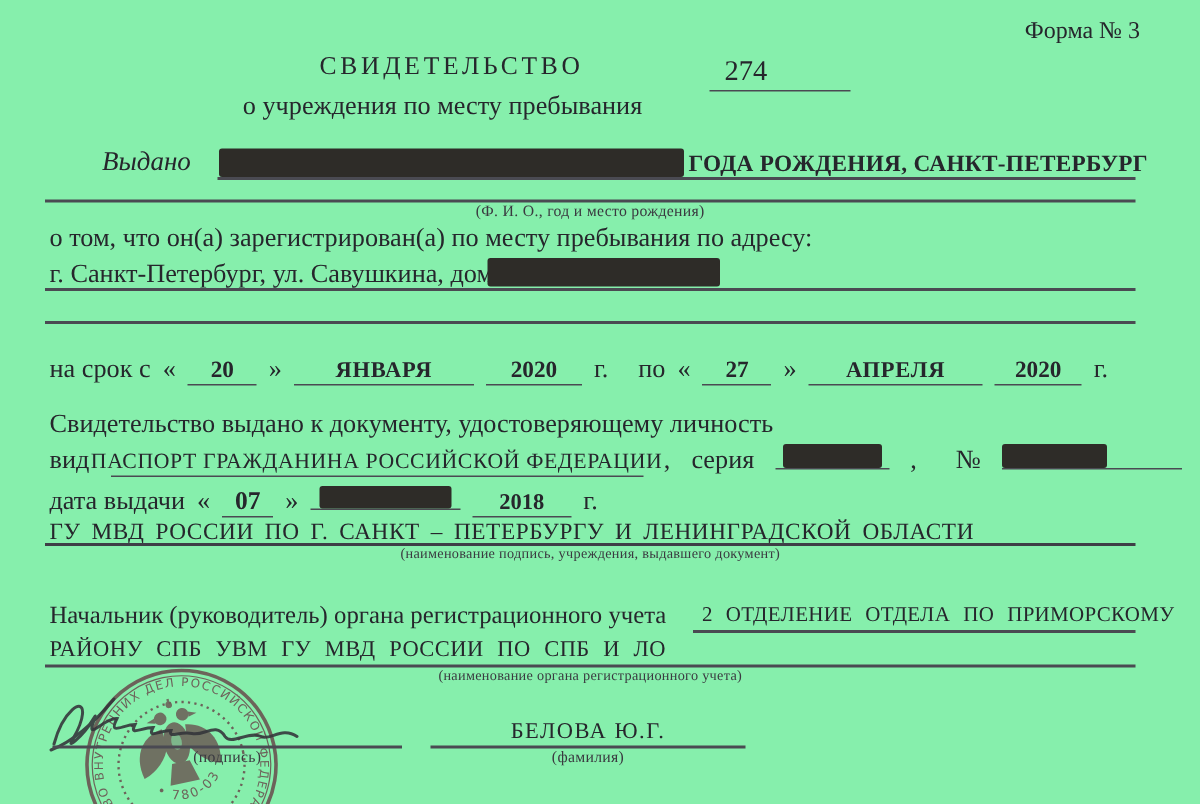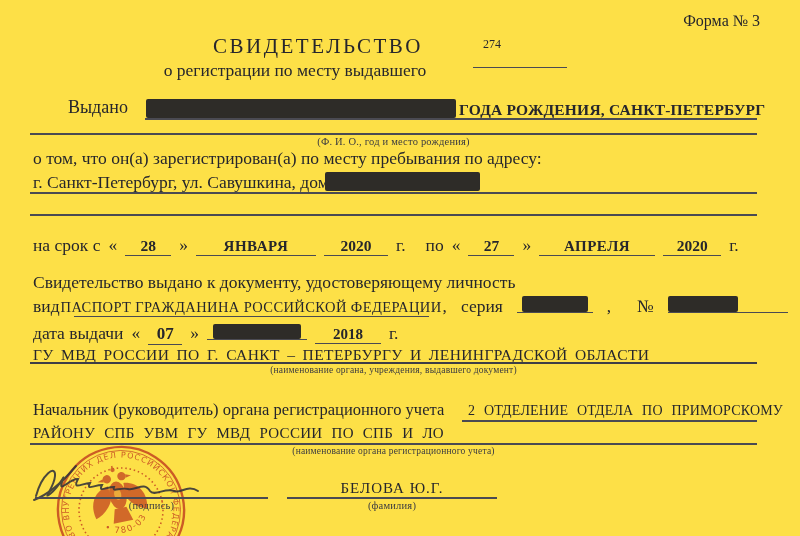--- a/index.html
+++ b/index.html
@@ -1,73 +1,73 @@
 <!DOCTYPE html>
 <html><head>
 <meta charset="utf-8">
 <style>
   html,body{margin:0;padding:0;}
   body{background:#e8e8e6;}
   .page{
     position:relative;
     width:800px;height:536px;
     margin:0 auto;
-    background:#fde047;
+    background:#86efac;
     overflow:hidden;
     font-family:"Liberation Serif", serif;
     color:#26262c;
   }
   .abs{position:absolute;}
   .rule{position:absolute;height:1.5px;background:#4a4a52;}
   .rule.thick{height:2px;background:#3e3e46;}
   .caption{position:absolute;text-align:center;font-size:10.5px;color:#3a3a40;letter-spacing:0.2px;}
   .caption.small{font-size:9.5px;}
   .redact{display:inline-block;background:#2e2c28;border-radius:2px;vertical-align:baseline;}
   .flexrow{position:absolute;display:flex;align-items:baseline;white-space:nowrap;}
   .u{display:inline-flex;justify-content:center;align-items:baseline;border-bottom:1.5px solid #4a4a52;}
   .bold{font-weight:bold;}
   .form-label{font-size:16px;}
-  .title{font-size:21px;letter-spacing:2.5px;}
+  .title{font-size:17px;letter-spacing:2.5px;}
   .subtitle{font-size:17.5px;text-align:center;}
-  .numline{border-bottom:1.5px solid #4a4a52;font-size:12px;padding:0 0 15px 10px;}
+  .numline{border-bottom:1.5px solid #4a4a52;font-size:19px;padding:0 0 1px 10px;}
   .body-text{font-size:17.5px;}
   .small-caps-val{font-size:14.5px;letter-spacing:0.4px;}
   .issuer-line{font-size:15.5px;letter-spacing:0.4px;word-spacing:3px;}
   .stamp-wrap{mix-blend-mode:multiply;}
 </style>
 </head>
 <body>
 
 <div class="page">
 
   <div class="abs form-label" style="top:12px;right:40px;">Форма № 3</div>
   <div class="abs title" style="top:34px;left:213px;">СВИДЕТЕЛЬСТВО</div>
   <div class="abs numline" style="top:37px;left:473px;width:84px;">274</div>
-  <div class="abs subtitle" style="top:60px;left:150px;width:290px;">о регистрации по месту выдавшего</div>
+  <div class="abs subtitle" style="top:60px;left:150px;width:290px;">о учреждения по месту пребывания</div>
 
-  <div class="abs body-text" style="top:97px;left:68px;font-size:18px;">Выдано</div>
+  <div class="abs body-text" style="top:97px;left:68px;font-size:18px;font-style:italic;">Выдано</div>
   <div class="abs redact" style="top:99px;left:146px;width:310px;height:19px;"></div>
   <div class="abs bold" style="top:101px;left:459px;font-size:15.5px;letter-spacing:0.2px;">ГОДА РОЖДЕНИЯ, САНКТ-ПЕТЕРБУРГ</div>
   <div class="rule" style="top:118px;left:145px;width:612px;"></div>
 
   <div class="rule" style="top:133px;left:30px;width:727px;"></div>
   <div class="caption" style="top:136px;left:30px;width:727px;">(Ф. И. О., год и место рождения)</div>
 
   <div class="abs body-text" style="top:172px;left:33px;">г. Санкт-Петербург, ул. Савушкина, дом</div>
 
   <div class="abs body-text" style="top:148px;left:33px;">о том, что он(а) зарегистрирован(а) по месту пребывания по адресу:</div>
   <div class="abs redact" style="top:172px;left:325px;width:155px;height:19px;"></div>
   <div class="rule" style="top:192px;left:30px;width:727px;"></div>
 
   <div class="rule" style="top:214px;left:30px;width:727px;"></div>
 
   <div class="flexrow body-text" style="top:235px;left:33px;gap:8px;">
     <span>на срок с</span>
     <span>«</span>
-    <span class="u bold" style="width:46px;font-size:15.5px;">28</span>
+    <span class="u bold" style="width:46px;font-size:15.5px;">20</span>
     <span>»</span>
     <span class="u bold" style="width:120px;font-size:15px;letter-spacing:0.5px;">ЯНВАРЯ</span>
     <span class="u bold" style="width:64px;font-size:15.5px;">2020</span>
     <span>г.</span>
     <span style="margin-left:12px;">по</span>
     <span>«</span>
     <span class="u bold" style="width:46px;font-size:15.5px;">27</span>
     <span>»</span>
     <span class="u bold" style="width:116px;font-size:15px;letter-spacing:0.5px;">АПРЕЛЯ</span>
     <span class="u bold" style="width:58px;font-size:15.5px;">2020</span>
@@ -100,21 +100,21 @@
     <span>»</span>
     <span class="u" style="width:100px;">
         <span class="redact" style="width:88px;height:15px;align-self:center;"></span>
       </span>
     <span class="u bold" style="width:66px;font-size:15px;">2018</span>
     <span>г.</span>
   </div>
 
   <div class="abs issuer-line" style="top:346px;left:33px;">ГУ МВД РОССИИ ПО Г. САНКТ – ПЕТЕРБУРГУ И ЛЕНИНГРАДСКОЙ ОБЛАСТИ</div>
   <div class="rule thick" style="top:362px;left:30px;width:727px;"></div>
-  <div class="caption small" style="top:365px;left:30px;width:727px;">(наименование органа, учреждения, выдавшего документ)</div>
+  <div class="caption small" style="top:365px;left:30px;width:727px;">(наименование подпись, учреждения, выдавшего документ)</div>
 
   <div class="abs" style="top:400px;left:33px;font-size:16.5px;">Начальник (руководитель) органа регистрационного учета</div>
   <div class="abs" style="top:403px;left:468px;font-size:14px;letter-spacing:0.2px;word-spacing:5px;">2 ОТДЕЛЕНИЕ ОТДЕЛА ПО ПРИМОРСКОМУ</div>
   <div class="rule" style="top:420px;left:462px;width:295px;"></div>
   <div class="abs" style="top:425px;left:33px;font-size:15px;letter-spacing:0.3px;word-spacing:5px;">РАЙОНУ СПБ УВМ ГУ МВД РОССИИ ПО СПБ И ЛО</div>
   <div class="rule" style="top:443px;left:30px;width:727px;"></div>
   <div class="caption small" style="top:446px;left:30px;width:727px;">(наименование органа регистрационного учета)</div>
 
   <div class="abs stamp-wrap" style="top:442px;left:53px;width:136px;height:94px;z-index:3;">
     <svg width="136" height="136" viewBox="0 0 136 136">

